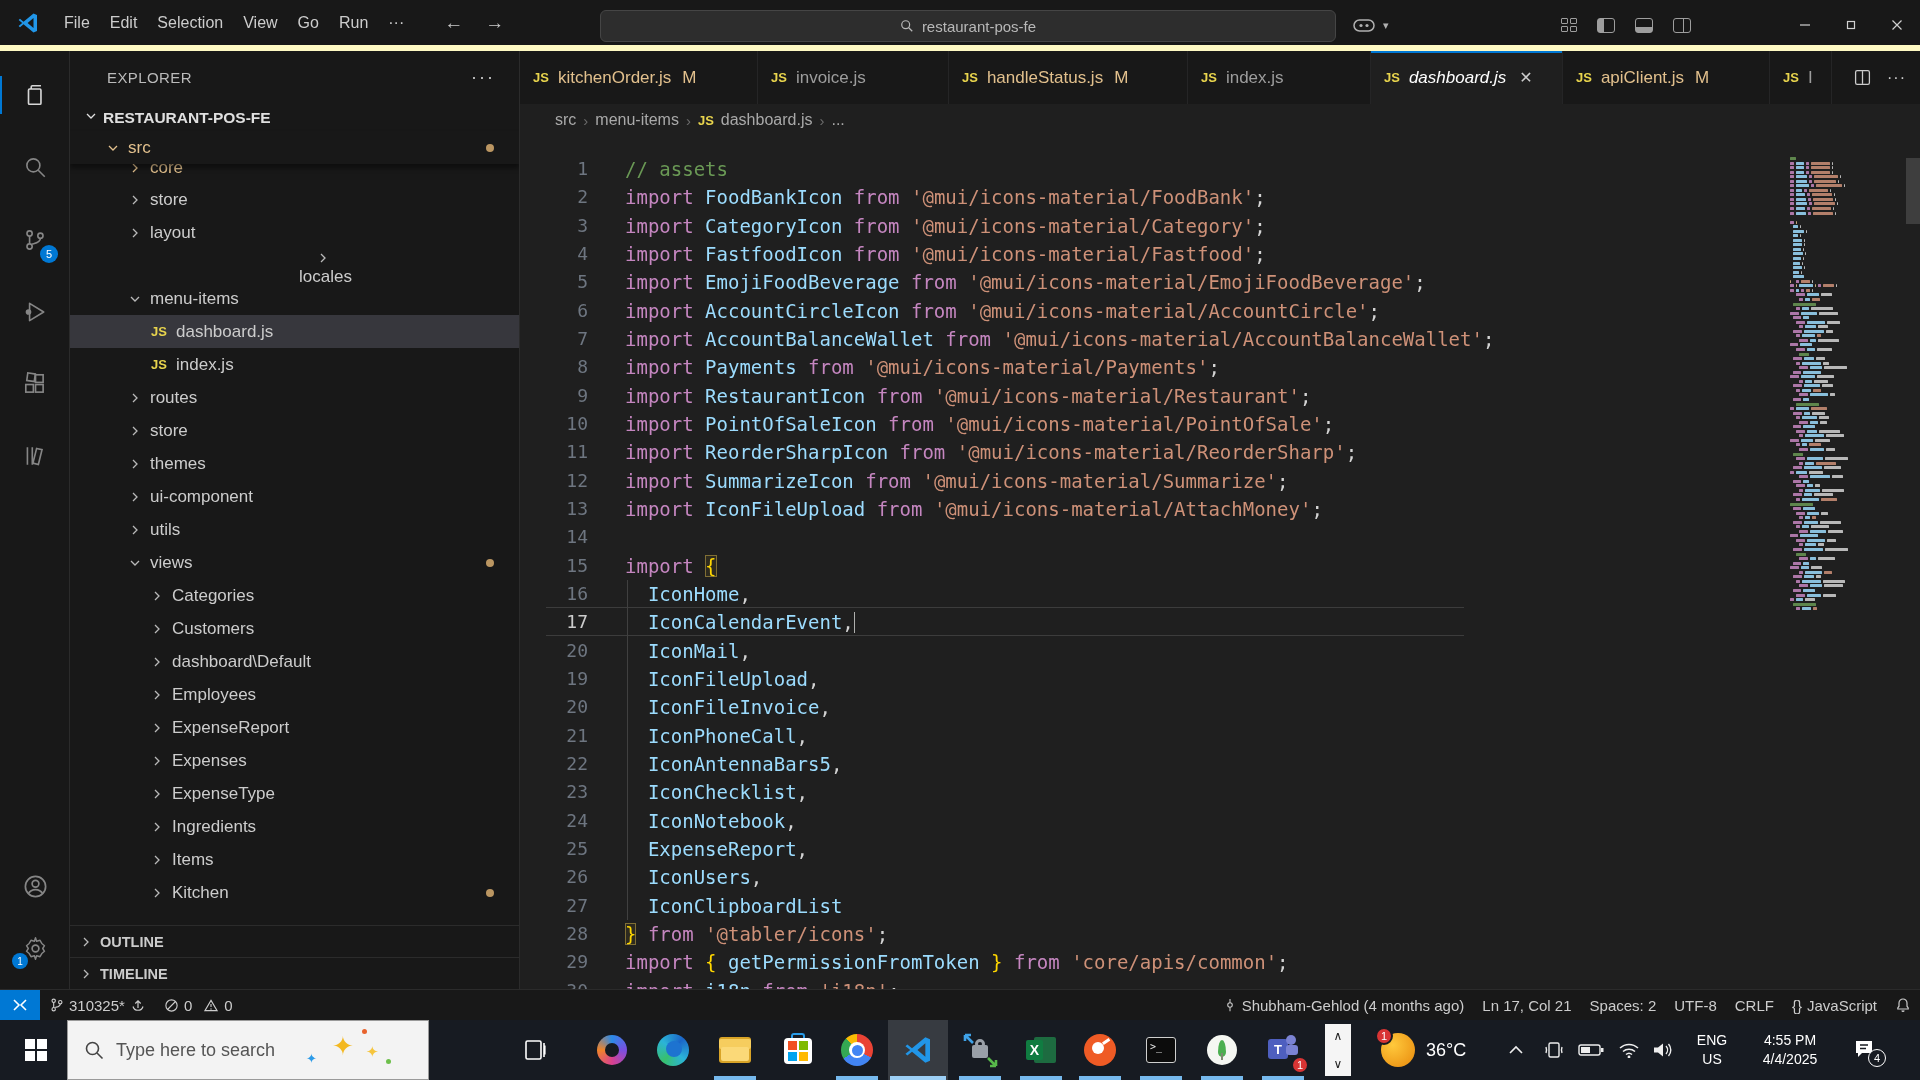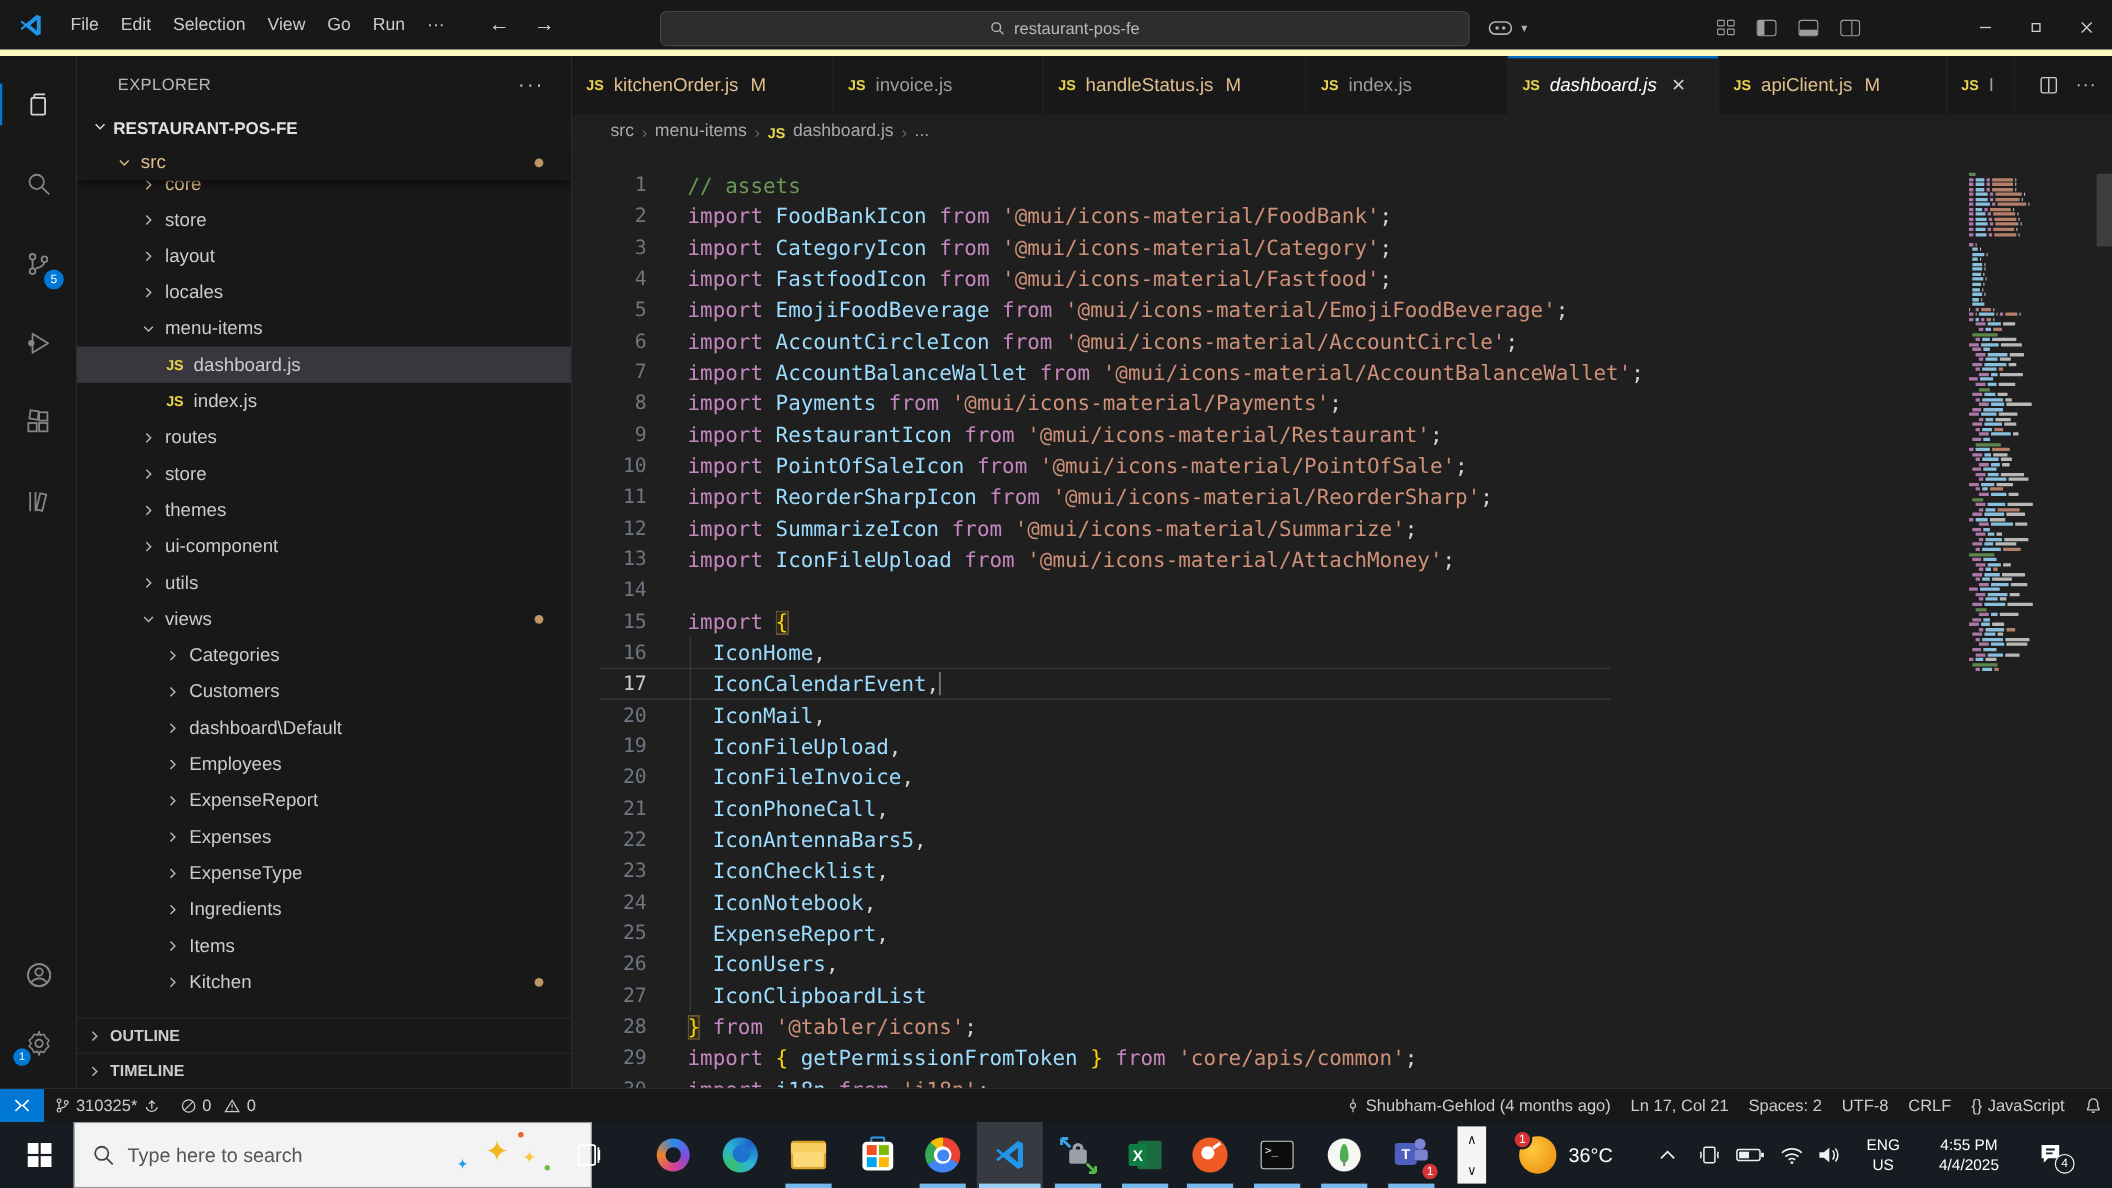--- a/index.html
+++ b/index.html
@@ -112,21 +112,21 @@
   #remote-ind { width:40px; height:31px; background:#0078d4; color:#fff; display:flex;
     align-items:center; justify-content:center; flex:none; }
   .sb-item { display:flex; align-items:center; gap:5px; padding:0 9px; height:31px; }
   .sb-item svg { flex:none; }
   #sb-right { margin-left:auto; display:flex; align-items:center; }
 
   
   #taskbar { position:absolute; left:0; top:1020px; width:1920px; height:60px; background:#171b22; }
   #start-btn { position:absolute; left:12px; top:0; width:48px; height:60px; display:flex;
     align-items:center; justify-content:center; }
-  #task-search { position:absolute; left:67px; top:0px; width:471px; height:60px; background:#f3f3f3;
+  #task-search { position:absolute; left:67px; top:0px; width:362px; height:60px; background:#f3f3f3;
     border:1px solid #9a9a9a; display:flex; align-items:center; padding-left:16px; gap:12px;
     font-size:18px; color:#555555; }
   .sparkles { position:absolute; right:14px; top:0; height:60px; width:110px; pointer-events:none; }
   .spark { position:absolute; }
   .tbi { position:absolute; top:0; width:60px; height:60px; display:flex; align-items:center;
     justify-content:center; }
   .tbi .under { position:absolute; bottom:0; left:9px; right:9px; height:4px; background:#76b9ed; }
   .tbi.active-app { background:rgba(255,255,255,0.14); }
   .tbi.active-app .under { left:2px; right:2px; background:#9ccff5; }
   .badge-red { position:absolute; background:#d83434; color:#fff; border-radius:50%; width:18px;
@@ -305,21 +305,21 @@
           <span class="lbl">store</span>
         </div>
         <div class="trow" style="padding-left: 56px;">
           <span class="chev">
             <svg width="16" height="16" viewBox="0 0 16 16">
               <path d="M6 4l4 4-4 4" fill="none" stroke="currentColor" stroke-width="1.3"></path>
             </svg>
           </span>
           <span class="lbl">layout</span>
         </div>
-        <div class="trow" style="padding-left: 56px;">
+        <div class="trow" style="padding-left: 56px; flex-direction: column;">
           <span class="chev">
             <svg width="16" height="16" viewBox="0 0 16 16">
               <path d="M6 4l4 4-4 4" fill="none" stroke="currentColor" stroke-width="1.3"></path>
             </svg>
           </span>
           <span class="lbl">locales</span>
         </div>
         <div class="trow" style="padding-left: 56px;">
           <span class="chev open">
             <svg width="16" height="16" viewBox="0 0 16 16">

